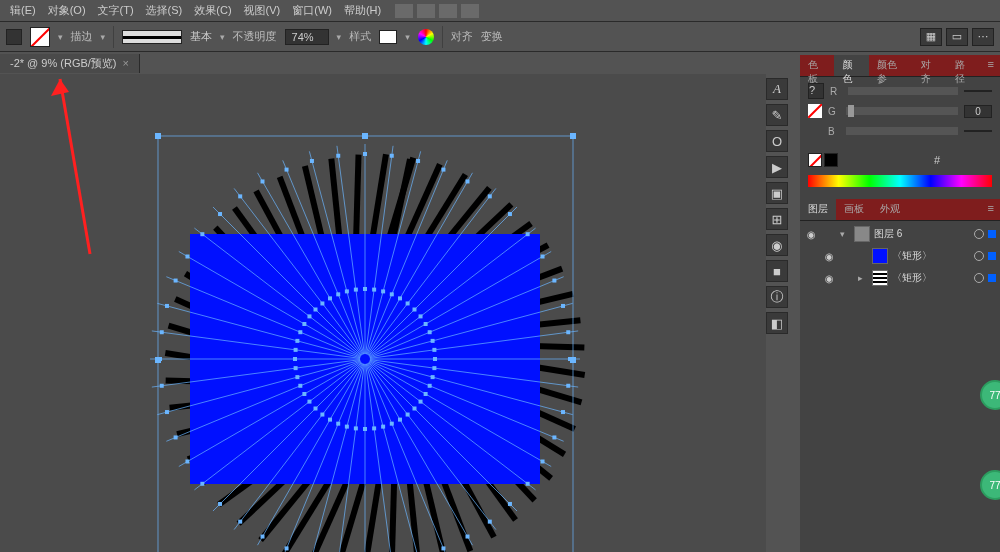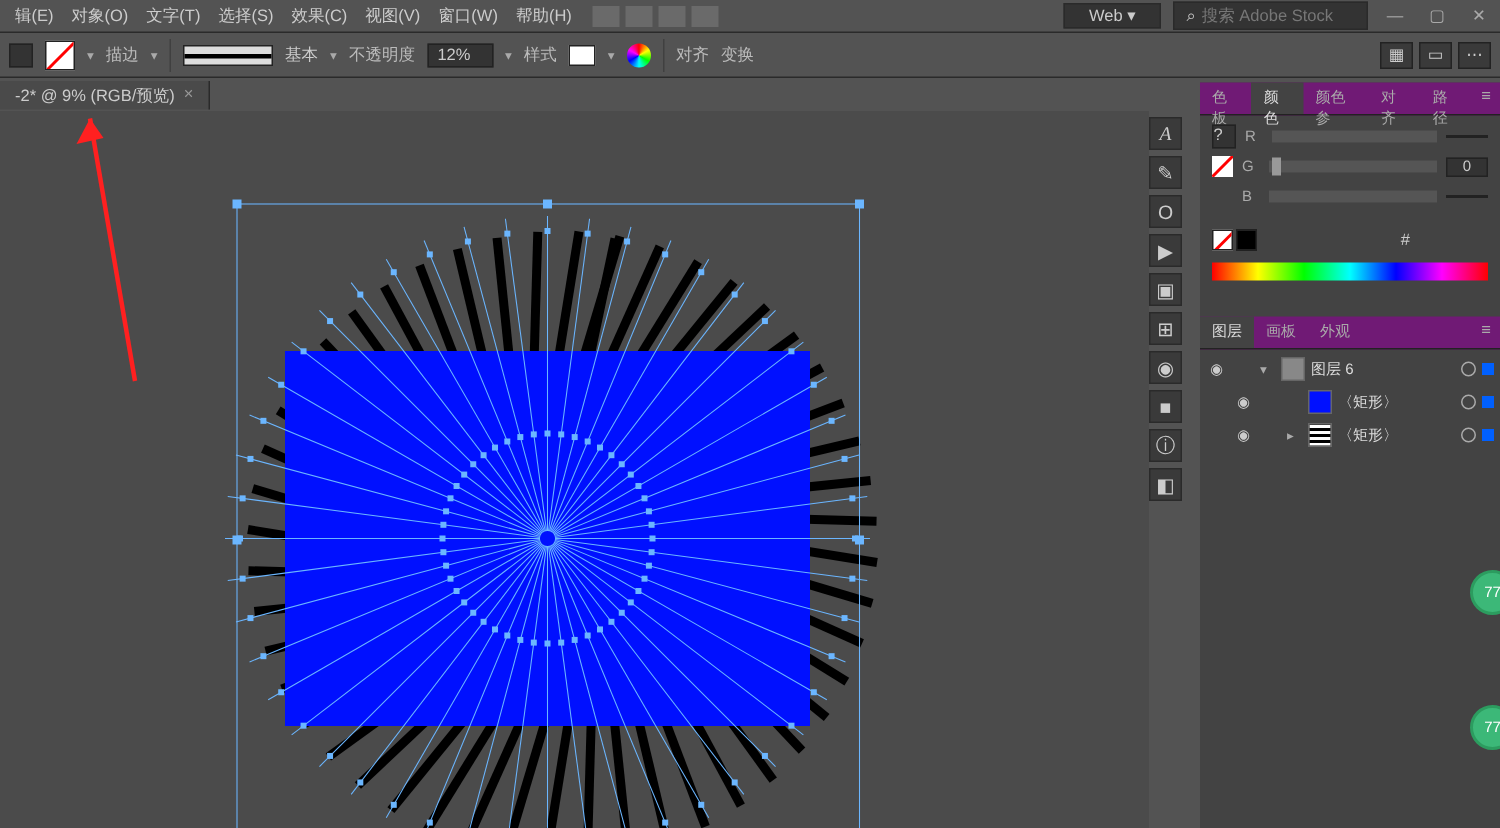--- a/index.html
+++ b/index.html
@@ -31,21 +31,21 @@
 .tab .close{color:#999}
 
 .workspace{position:absolute;top:74px;left:0;right:234px;bottom:0;background:#4b4b4b;overflow:hidden}
 .canvas{position:absolute;left:50px;top:10px;width:650px;height:530px}
 .red-arrow{position:absolute;left:45px;top:0;pointer-events:none}
 
 .side-toolbar{position:absolute;top:74px;right:210px;width:24px;display:flex;flex-direction:column;gap:4px;padding-top:4px}
 .side-toolbar .tbtn{width:22px;height:22px;background:#3a3a3a;border:1px solid #2a2a2a;display:flex;align-items:center;justify-content:center;color:#ccc;font-size:13px}
 
 .panels{position:absolute;top:55px;right:0;width:200px;bottom:0;background:#434343;display:flex;flex-direction:column}
-.panel-tabs{display:flex;height:22px;background:#701a75;border-bottom:1px solid #222}
+.panel-tabs{display:flex;height:22px;background:#7f1d1d;border-bottom:1px solid #222}
 .panel-tabs .ptab{padding:3px 8px;font-size:10px;color:#aaa}
 .panel-tabs .ptab.active{background:#434343;color:#ddd}
 .panel-tabs .pmenu{margin-left:auto;padding:3px 6px;color:#aaa}
 
 .color-panel{padding:6px 8px}
 .color-panel .row{display:flex;align-items:center;gap:6px;margin-bottom:4px;height:16px}
 .color-panel .mini-swatch{width:14px;height:14px;background:#fff;position:relative;overflow:hidden}
 .color-panel .mini-swatch.nofill::after{content:"";position:absolute;left:-3px;top:5px;width:22px;height:2px;background:red;transform:rotate(-45deg)}
 .color-panel .slider-track{flex:1;height:8px;background:#555;position:relative}
 .color-panel .slider-thumb{position:absolute;left:2px;top:-2px;width:6px;height:12px;background:#999}
@@ -81,44 +81,34 @@
   <span class="menu-item">文字(T)</span>
   <span class="menu-item">选择(S)</span>
   <span class="menu-item">效果(C)</span>
   <span class="menu-item">视图(V)</span>
   <span class="menu-item">窗口(W)</span>
   <span class="menu-item">帮助(H)</span>
   <span class="icon-btn" style="margin-left:8px"></span>
   <span class="icon-btn" style="margin-left:4px"></span>
   <span class="icon-btn" style="margin-left:4px"></span>
   <span class="icon-btn" style="margin-left:4px"></span>
-  <div class="right-group">
-    <span class="web-label"><span>Web</span> <span class="dropdown-arrow">▾</span></span>
-    <span class="search-box">
-        <span>⌕</span>
-        <span style="color:#777">搜索 Adobe Stock</span>
-      </span>
-    <span class="win-btn">—</span>
-    <span class="win-btn">▢</span>
-    <span class="win-btn">✕</span>
-  </div>
 </div>
 
 <div class="toolbar">
   <span style="width:16px;height:16px;background:#333;border:1px solid #222"></span>
   <span class="swatch swatch-none"></span>
   <span class="dropdown-arrow">▾</span>
   <span class="label">描边</span>
   <span class="dropdown-arrow">▾</span>
   <span class="sep"></span>
   <span class="stroke-preview"></span>
   <span>基本</span>
   <span class="dropdown-arrow">▾</span>
   <span class="label">不透明度</span>
-  <span class="value-box">12%</span>
+  <span class="value-box">74%</span>
   <span class="dropdown-arrow">▾</span>
   <span class="label">样式</span>
   <span class="color-box"></span>
   <span class="dropdown-arrow">▾</span>
   <span style="width:16px;height:16px;border-radius:50%;background:conic-gradient(red,yellow,lime,cyan,blue,magenta,red)"></span>
   <span class="sep"></span>
   <span class="label">对齐</span>
   <span class="label">变换</span>
   <div class="end-icons">
     <span>▦</span>
@@ -417,21 +407,21 @@
     <span class="sw" style="background:#fff;position:relative;overflow:hidden">
         <span style="position:absolute;left:-3px;top:5px;width:22px;height:2px;background:red;transform:rotate(-45deg)"></span>
       </span>
     <span class="sw" style="background:#000"></span>
     <span style="flex:1"></span>
     <span>#</span>
     <span class="val" style="width:50px"></span>
   </div>
   <div class="gradient-bar"></div>
 
-  <div class="panel-tabs" style="margin-top:20px">
+  <div class="panel-tabs" style="margin-top:8px">
     <span class="ptab active">图层</span>
     <span class="ptab">画板</span>
     <span class="ptab">外观</span>
     <span class="pmenu">≡</span>
   </div>
   <div class="layers-panel">
     <div class="layer-list">
       <div class="layer-row">
         <span class="eye">◉</span>
         <span class="lock"></span>

